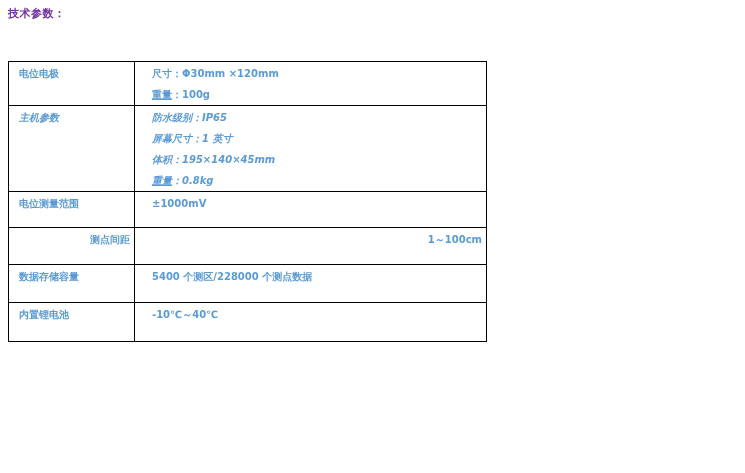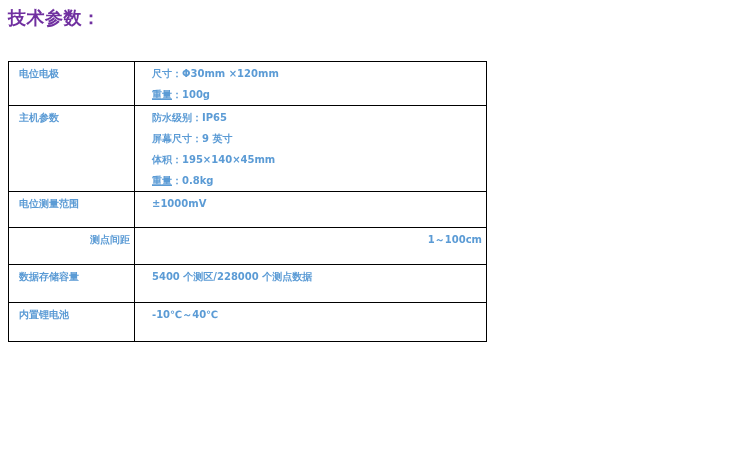--- a/index.html
+++ b/index.html
@@ -12,21 +12,21 @@
     width: 745px;
     height: 473px;
     background: #ffffff;
     font-family: "DejaVu Sans", sans-serif;
     overflow: hidden;
   }
   .title {
     position: absolute;
     left: 8px;
     top: 6px;
-    font-size: 18px;
+    font-size: 11px;
     font-weight: bold;
     color: #7030A0;
     letter-spacing: 0.5px;
     font-family: Liberation Serif, serif;
   }
   table.params {
     position: absolute;
     left: 8px;
     top: 61px;
     width: 478px;
@@ -41,21 +41,21 @@
     font-size: 10px;
     line-height: 21px;
     padding: 1px 4px 0 10px;
     overflow: hidden;
   }
   table.params td.value {
     padding-left: 17px;
   }
   .ul { text-decoration: underline; }
   tr.r1 td { height: 40px; }
-  tr.r2 td { height: 83px; }
+  tr.r2 td { height: 83px; font-style: italic; }
   tr.r3 td { height: 24px; }
   tr.r4 td { height: 34px; }
   tr.r5 td { height: 33px; }
   tr.r6 td { height: 35px; text-align: right; }
   tr.r7 td { height: 36px; }
   tr.r8 td { height: 37px; }
   tr.r9 td { height: 61px; }
 </style>
 </head>
 <body>
@@ -74,21 +74,21 @@
         <td class="label">电位电极</td>
         <td class="value">
           <div class="line"><span class="ul"></span><span>尺寸：Φ30mm ×120mm</span></div>
           <div class="line"><span class="ul">重量</span><span>：100g</span></div>
         </td>
       </tr>
       <tr class="r2">
         <td class="label">主机参数</td>
         <td class="value">
           <div class="line"><span class="ul"></span><span>防水级别：IP65</span></div>
-          <div class="line"><span class="ul"></span><span>屏幕尺寸：9 英寸</span></div>
+          <div class="line"><span class="ul"></span><span>屏幕尺寸：1 英寸</span></div>
           <div class="line"><span class="ul"></span><span>体积：195×140×45mm</span></div>
           <div class="line"><span class="ul">重量</span><span>：0.8kg</span></div>
         </td>
       </tr>
       <tr class="r4">
         <td class="label">电位测量范围</td>
         <td class="value">
           <div class="line"><span class="ul"></span><span>±1000mV</span></div>
         </td>
       </tr>

